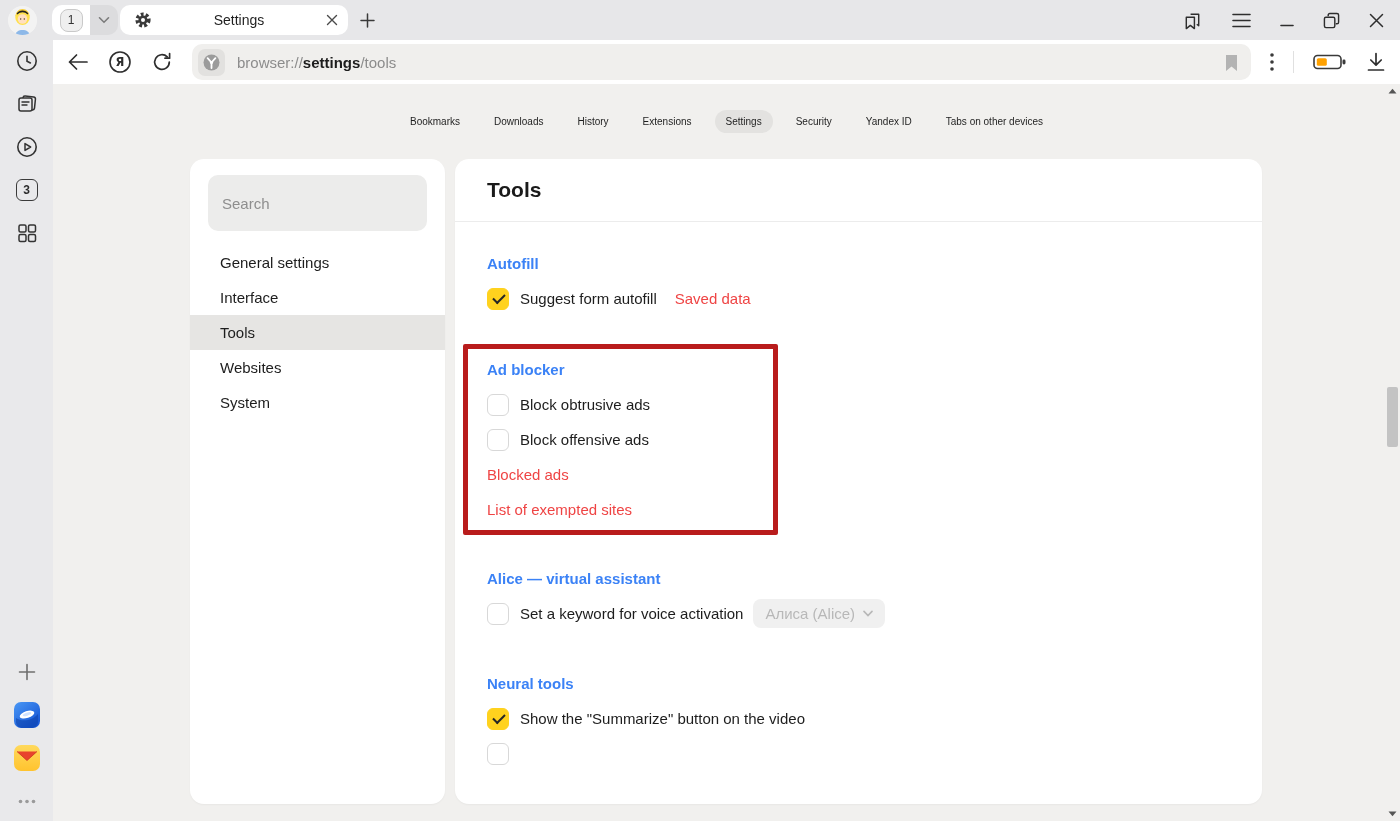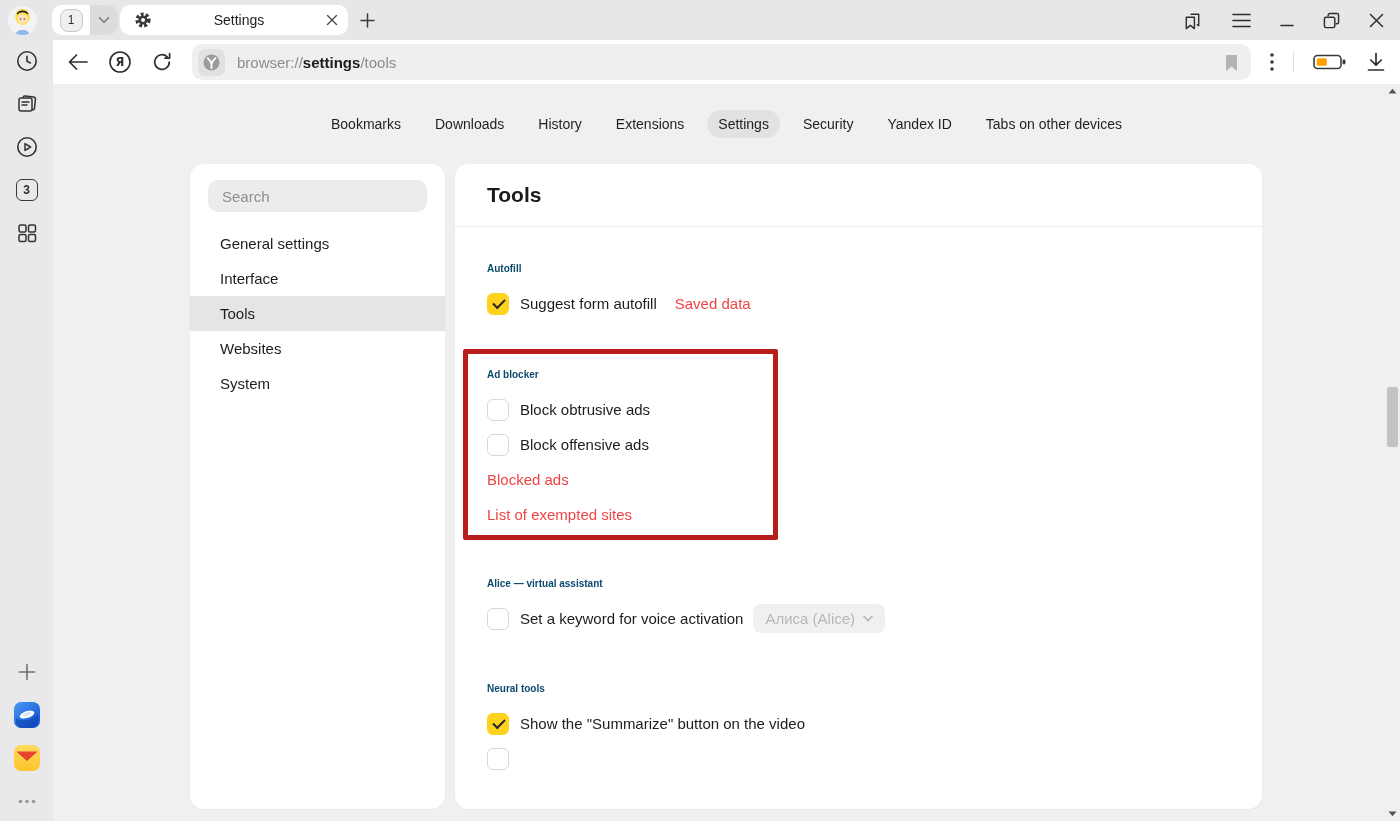--- a/index.html
+++ b/index.html
@@ -33,41 +33,41 @@
   .toolbar { position:absolute; top:40px; left:53px; width:1347px; height:44px; background:#ffffff; display:flex; align-items:center; padding:0 14px; gap:19px; }
   .addressbar { flex:1; height:36px; background:#f0efed; border-radius:10px; display:flex; align-items:center; padding:1px 12px 0 6px; gap:12px; }
   .protect-badge { width:27px; height:27px; background:#e2e1df; border-radius:7px; display:flex; align-items:center; justify-content:center; }
   .url { font-size:15px; color:#8c8c8c; flex:1; white-space:nowrap; }
   .url b { color:#1d1d1d; font-weight:bold; }
   .tb-divider { width:1px; height:22px; background:#e0e0e0; }
 
   
   .page { position:absolute; top:84px; left:53px; width:1347px; height:737px; }
   .nav-tabs { display:flex; justify-content:center; gap:12px; padding-top:26px; }
-  .nav-tab { font-size:14px; color:#1f1f1f; padding:6px 11px; border-radius:16px; cursor:pointer; white-space:nowrap; }
+  .nav-tab { font-size:10px; color:#1f1f1f; padding:6px 11px; border-radius:16px; cursor:pointer; white-space:nowrap; }
   .nav-tab.active { background:#e3e2e0; }
 
   .cards { display:flex; gap:10px; margin:26px 0 0 137px; }
   .card { background:#fff; border-radius:14px; box-shadow:0 1px 2px rgba(0,0,0,0.04); }
 
   
   .side-card { width:255px; height:645px; overflow:hidden; }
   .search-wrap { margin:16px 18px 14px 18px; }
-  .search-input { width:100%; height:32px; background:#ececeb; border:none; border-radius:10px; padding:0 14px; font-size:15px; font-family:"Liberation Sans",sans-serif; color:#333; outline:none; }
+  .search-input { width:100%; height:56px; background:#ececeb; border:none; border-radius:10px; padding:0 14px; font-size:15px; font-family:"Liberation Sans",sans-serif; color:#333; outline:none; }
   .search-input::placeholder { color:#8e8e8e; }
   .side-item { height:35px; display:flex; align-items:center; padding-left:30px; font-size:15px; color:#1d1d1d; cursor:pointer; }
   .side-item.active { background:#e6e5e3; }
 
   
   .main-card { width:807px; height:645px; overflow:hidden; }
   .card-head { height:63px; display:flex; align-items:center; padding:0 32px; border-bottom:1px solid #ececec; }
   .card-title { font-size:21px; color:#1a1a1a; }
   .card-body { padding:0 32px; }
   .srow { height:35px; display:flex; align-items:center; font-size:15px; color:#1d1d1d; }
-  .sec-heading { font-weight:bold; font-size:10px; color:#0c4a6e; }
+  .sec-heading { font-weight:bold; font-size:15px; color:#3b82f6; }
   .mt-autofill { margin-top:24px; }
   .mt-alice { margin-top:26px; }
   .mt-neural { margin-top:35px; }
 
   .checkbox { position:relative; width:22px; height:22px; border-radius:6px; border:1.5px solid #d8d8d8; background:#fff; margin-right:11px; flex:0 0 auto; cursor:pointer; }
   .checkbox.checked { background:#ffd21e; border-color:#ffd21e; }
   .checkbox.checked::after { content:""; position:absolute; left:4.5px; top:5.5px; width:10px; height:5px; border-left:2.2px solid #262626; border-bottom:2.2px solid #262626; transform:rotate(-45deg); }
   .link { color:#ef4444; cursor:pointer; text-decoration:none; }
   .row-link { margin-left:18px; }
 

